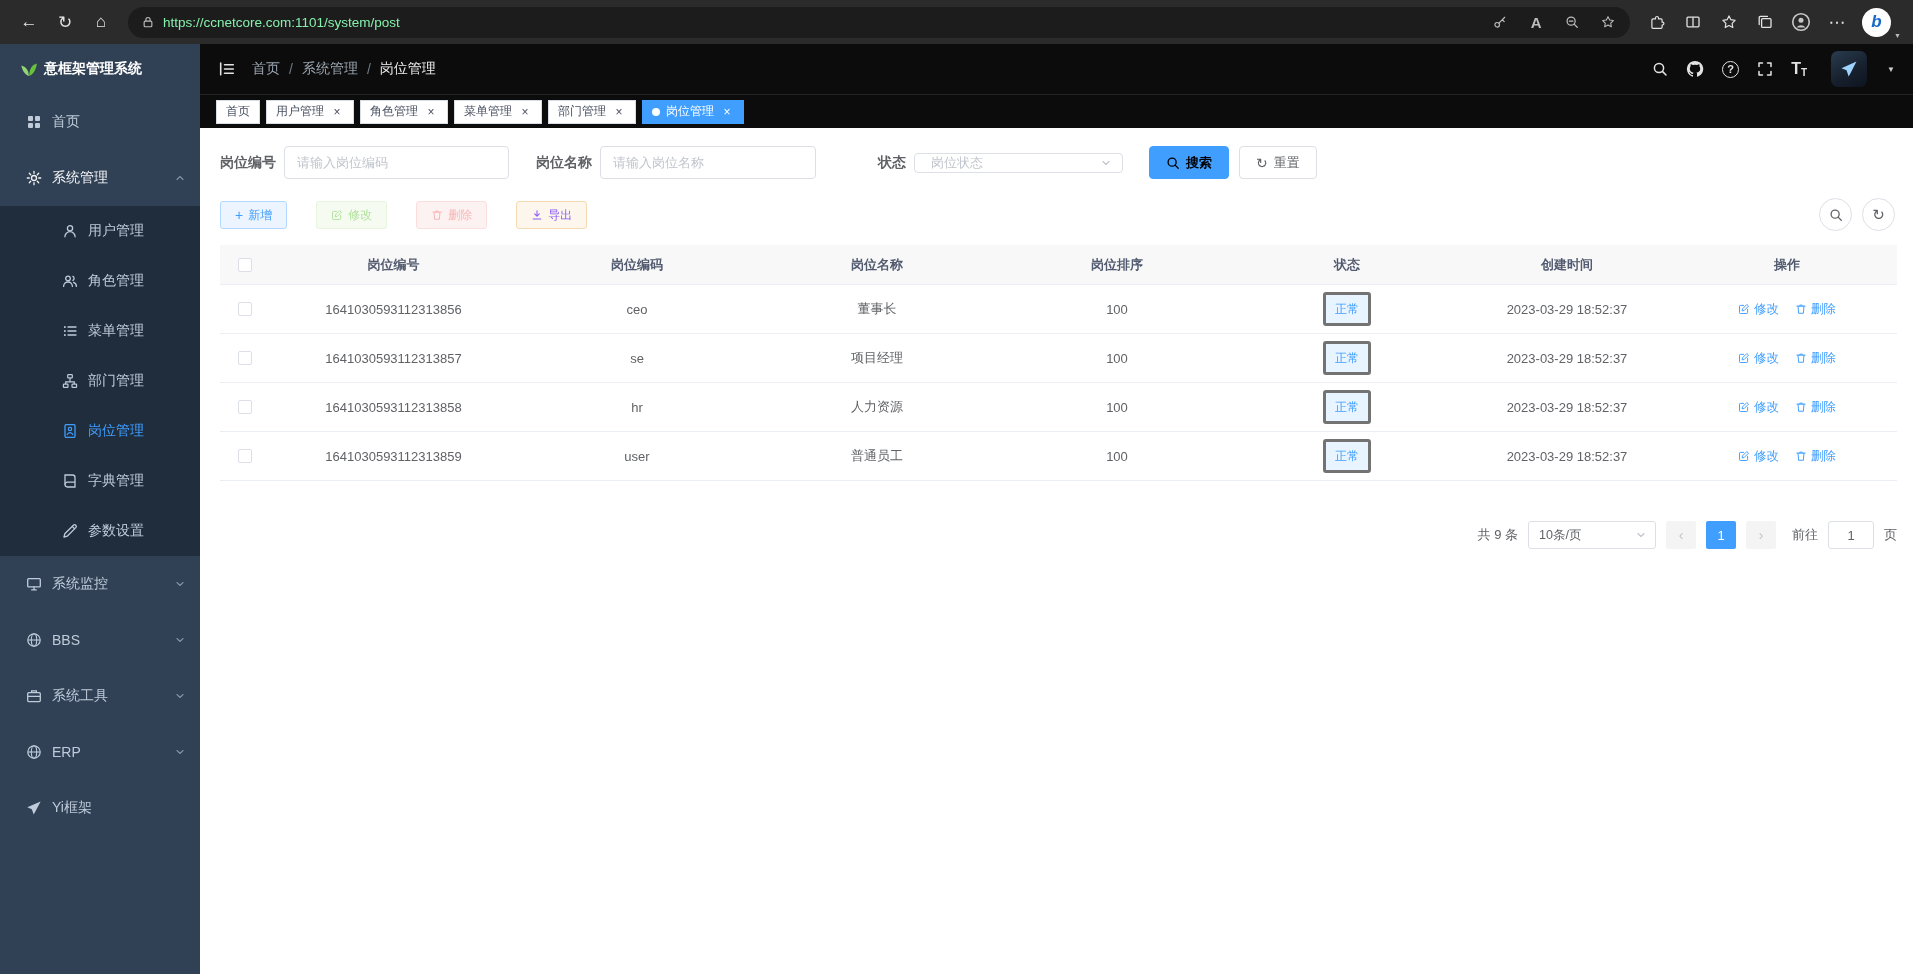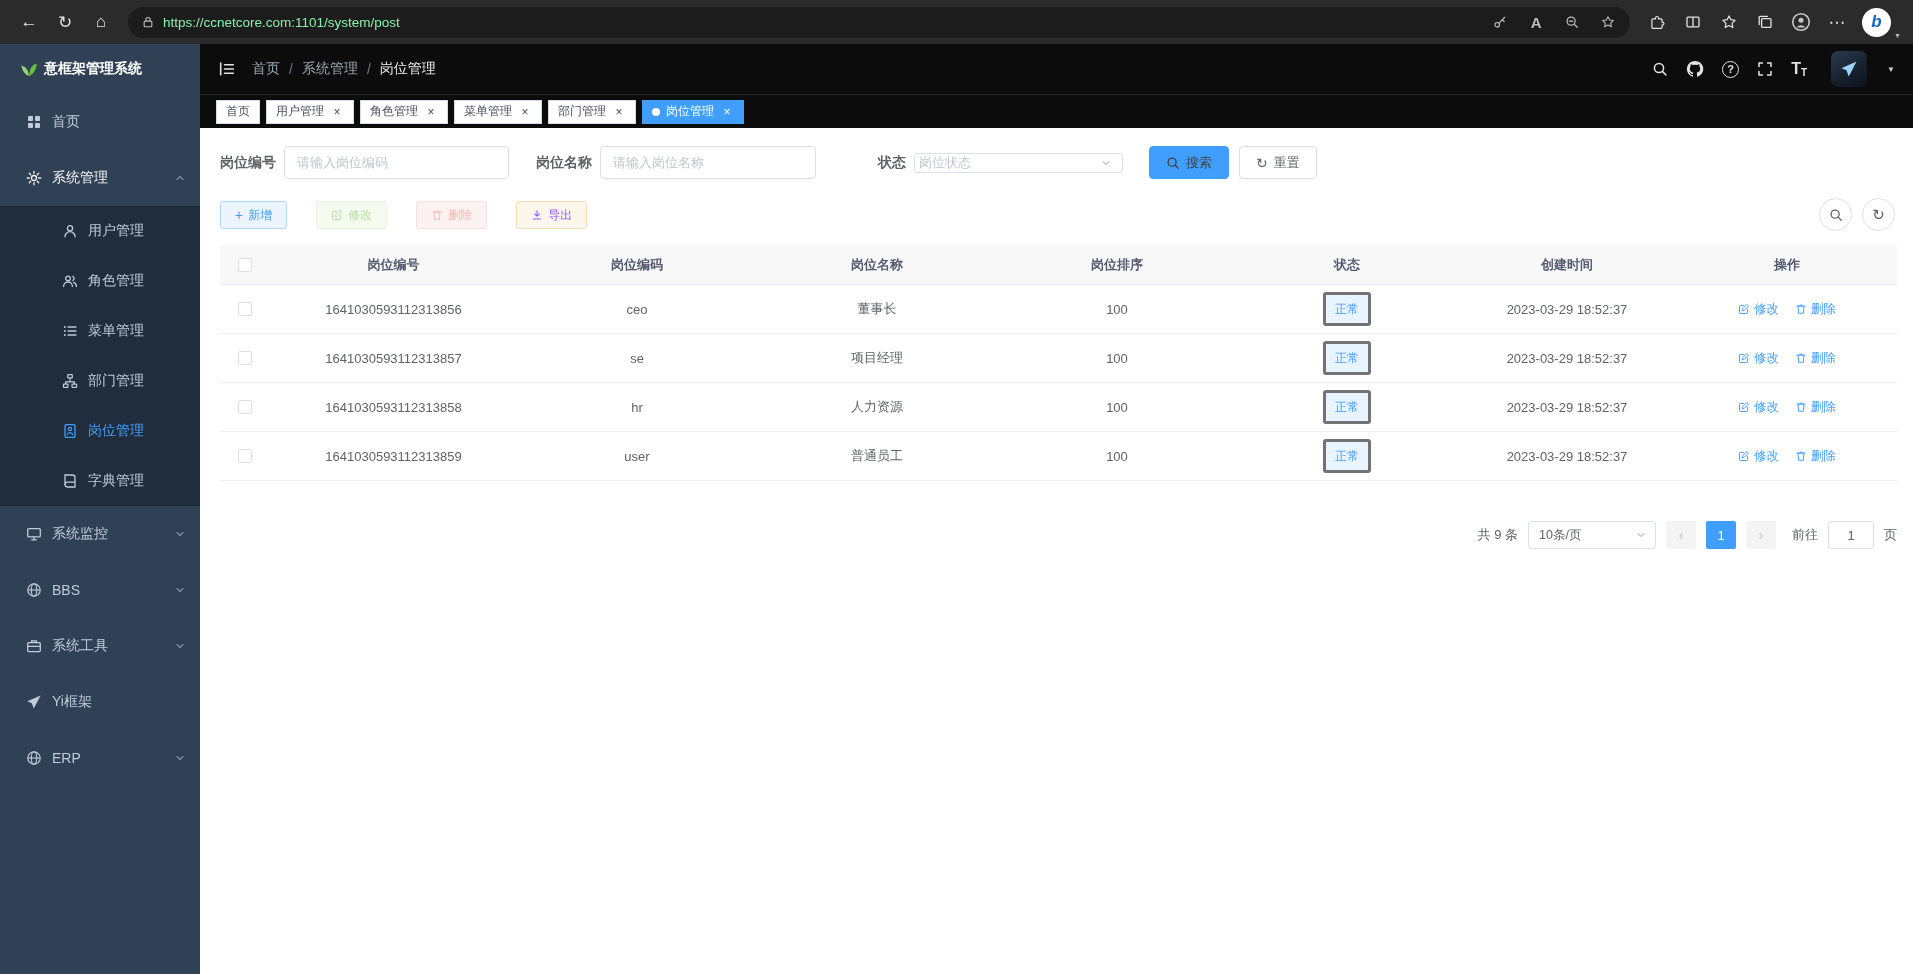--- a/index.html
+++ b/index.html
@@ -109,29 +109,29 @@
     height: 33px; border: 1px solid #dcdfe6; border-radius: 4px; padding: 0 12px;
     font-size: 13px; color: #606266; outline: none; background: #fff;
     font-family: "Liberation Sans", "DejaVu Sans", sans-serif;
   }
   .sf-input::placeholder { color: #c0c4cc; }
   .w1 { width: 225px; margin-right: 27px; }
   .w2 { width: 216px; margin-right: 62px; }
   .sel {
     width: 209px; height: 20px; border: 1px solid #dcdfe6; border-radius: 4px;
     display: flex; align-items: center; justify-content: space-between;
-    padding: 0 10px 0 4px; font-size: 13px; color: #c0c4cc; margin-right: 26px; cursor: pointer; background: #fff;
+    padding: 0 10px 0 16px; font-size: 13px; color: #c0c4cc; margin-right: 26px; cursor: pointer; background: #fff;
   }
   .sel .chev { color: #c0c4cc; }
   .btn {
     height: 33px; border-radius: 4px; font-size: 13px; display: inline-flex; align-items: center;
     gap: 6px; padding: 0 16px; cursor: pointer; border: 1px solid transparent;
     font-family: "Liberation Sans", "DejaVu Sans", sans-serif;
   }
-  .btn-primary { background: #409eff; border-color: #409eff; color: #404040; }
+  .btn-primary { background: #409eff; border-color: #409eff; color: #000000; font-weight: bold; }
   .btn-plain { background: #fff; border-color: #dcdfe6; color: #606266; margin-left: 10px; }
   .btn-plain .ric { font-size: 14px; }
 
   .tool-row { margin-top: 22px; display: flex; align-items: center; position: relative; }
   .mini {
     height: 28px; border-radius: 3px; font-size: 12px; display: inline-flex; align-items: center;
     gap: 5px; padding: 0 14px; margin-right: 29px; border: 1px solid; cursor: pointer; background: #fff;
     font-family: "Liberation Sans", "DejaVu Sans", sans-serif;
   }
   .mini .plus { font-size: 14px; line-height: 1; }
@@ -445,20 +445,26 @@
             <use href="#i-badge"></use>
           </svg>
         <span>岗位管理</span>
       </div>
       <div class="s-item">
         <svg class="sv">
             <use href="#i-book"></use>
           </svg>
         <span>字典管理</span>
       </div>
+      <div class="s-item">
+        <svg class="sv">
+            <use href="#i-pencil"></use>
+          </svg>
+        <span>参数设置</span>
+      </div>
     </div>
     <div class="m-item">
       <svg class="sv">
           <use href="#i-monitor"></use>
         </svg>
       <span>系统监控</span>
       <svg class="sv12 m-chev">
           <use href="#i-chev-d"></use>
         </svg>
     </div>
@@ -475,32 +481,32 @@
       <svg class="sv">
           <use href="#i-case"></use>
         </svg>
       <span>系统工具</span>
       <svg class="sv12 m-chev">
           <use href="#i-chev-d"></use>
         </svg>
     </div>
     <div class="m-item">
       <svg class="sv">
-          <use href="#i-plane"></use>
-        </svg>
-      <span>Yi框架</span>
-    </div>
-    <div class="m-item">
-      <svg class="sv">
           <use href="#i-globe"></use>
         </svg>
       <span>ERP</span>
       <svg class="sv12 m-chev">
           <use href="#i-chev-d"></use>
         </svg>
+    </div>
+    <div class="m-item">
+      <svg class="sv">
+          <use href="#i-plane"></use>
+        </svg>
+      <span>Yi框架</span>
     </div>
   </nav>
 </aside>
 
 <div class="main">
 
   <header class="navbar">
     <span class="hamburger">
         <svg class="sv18">
           <use href="#i-fold"></use>

